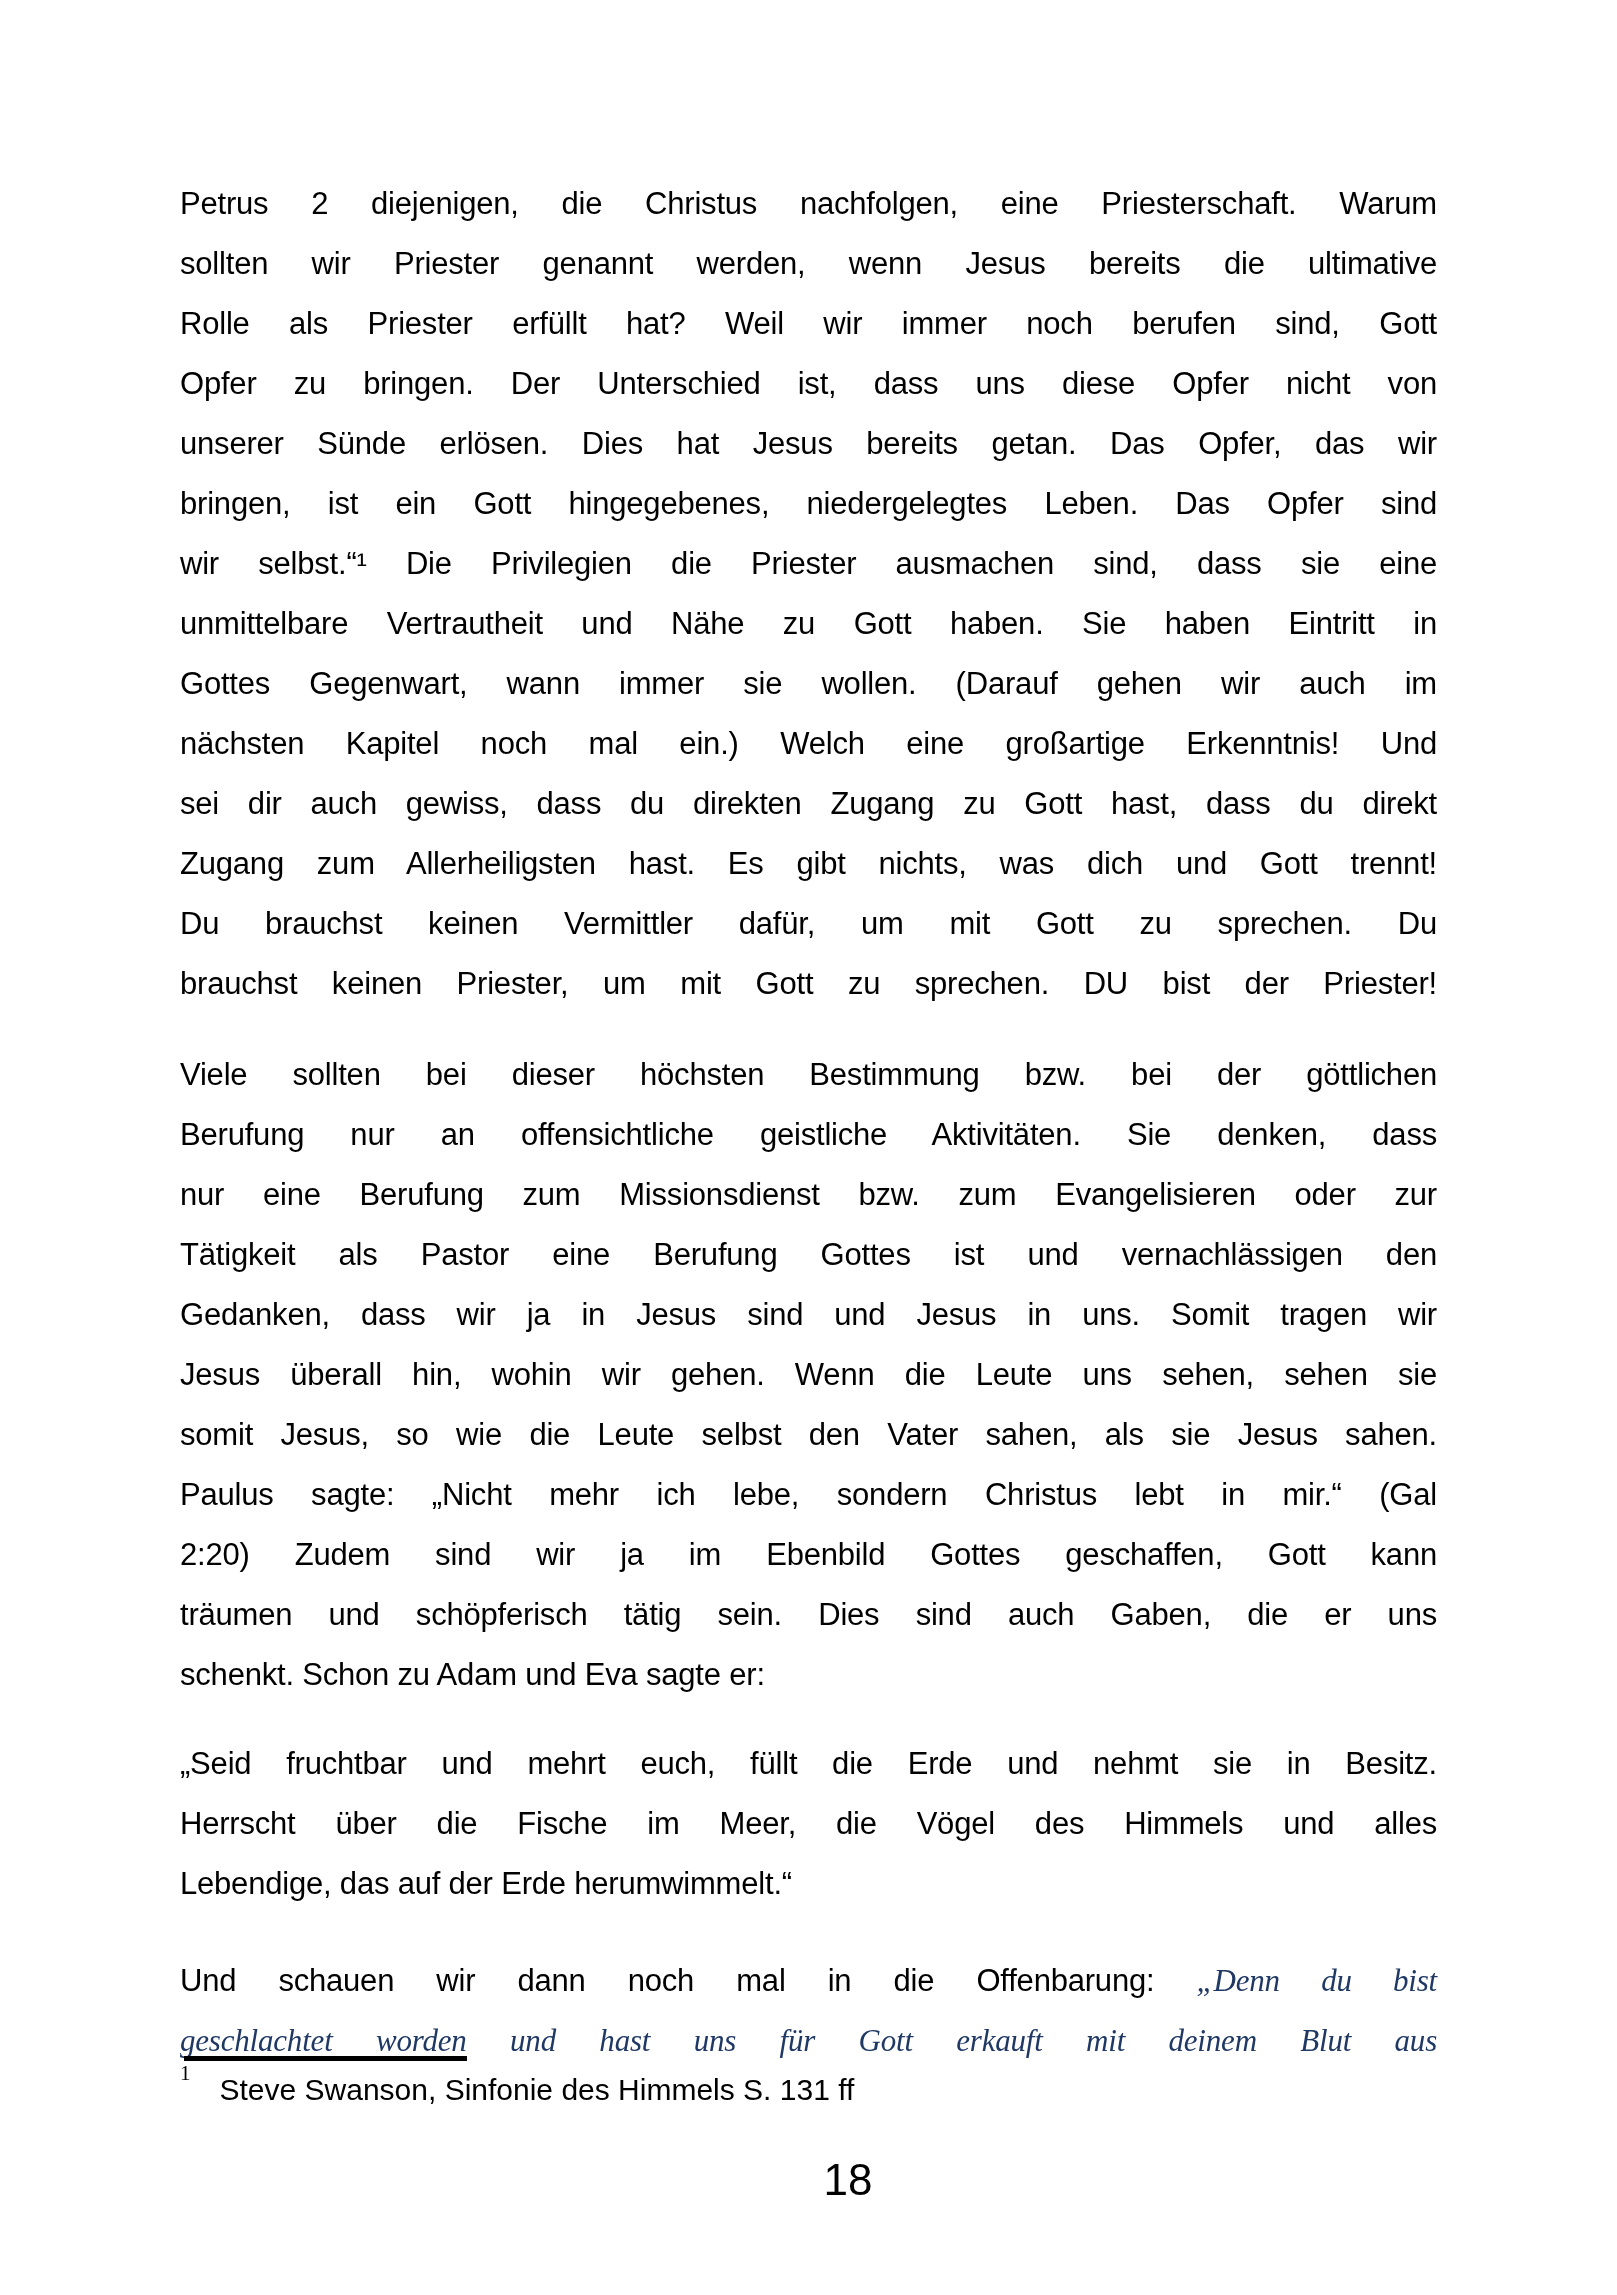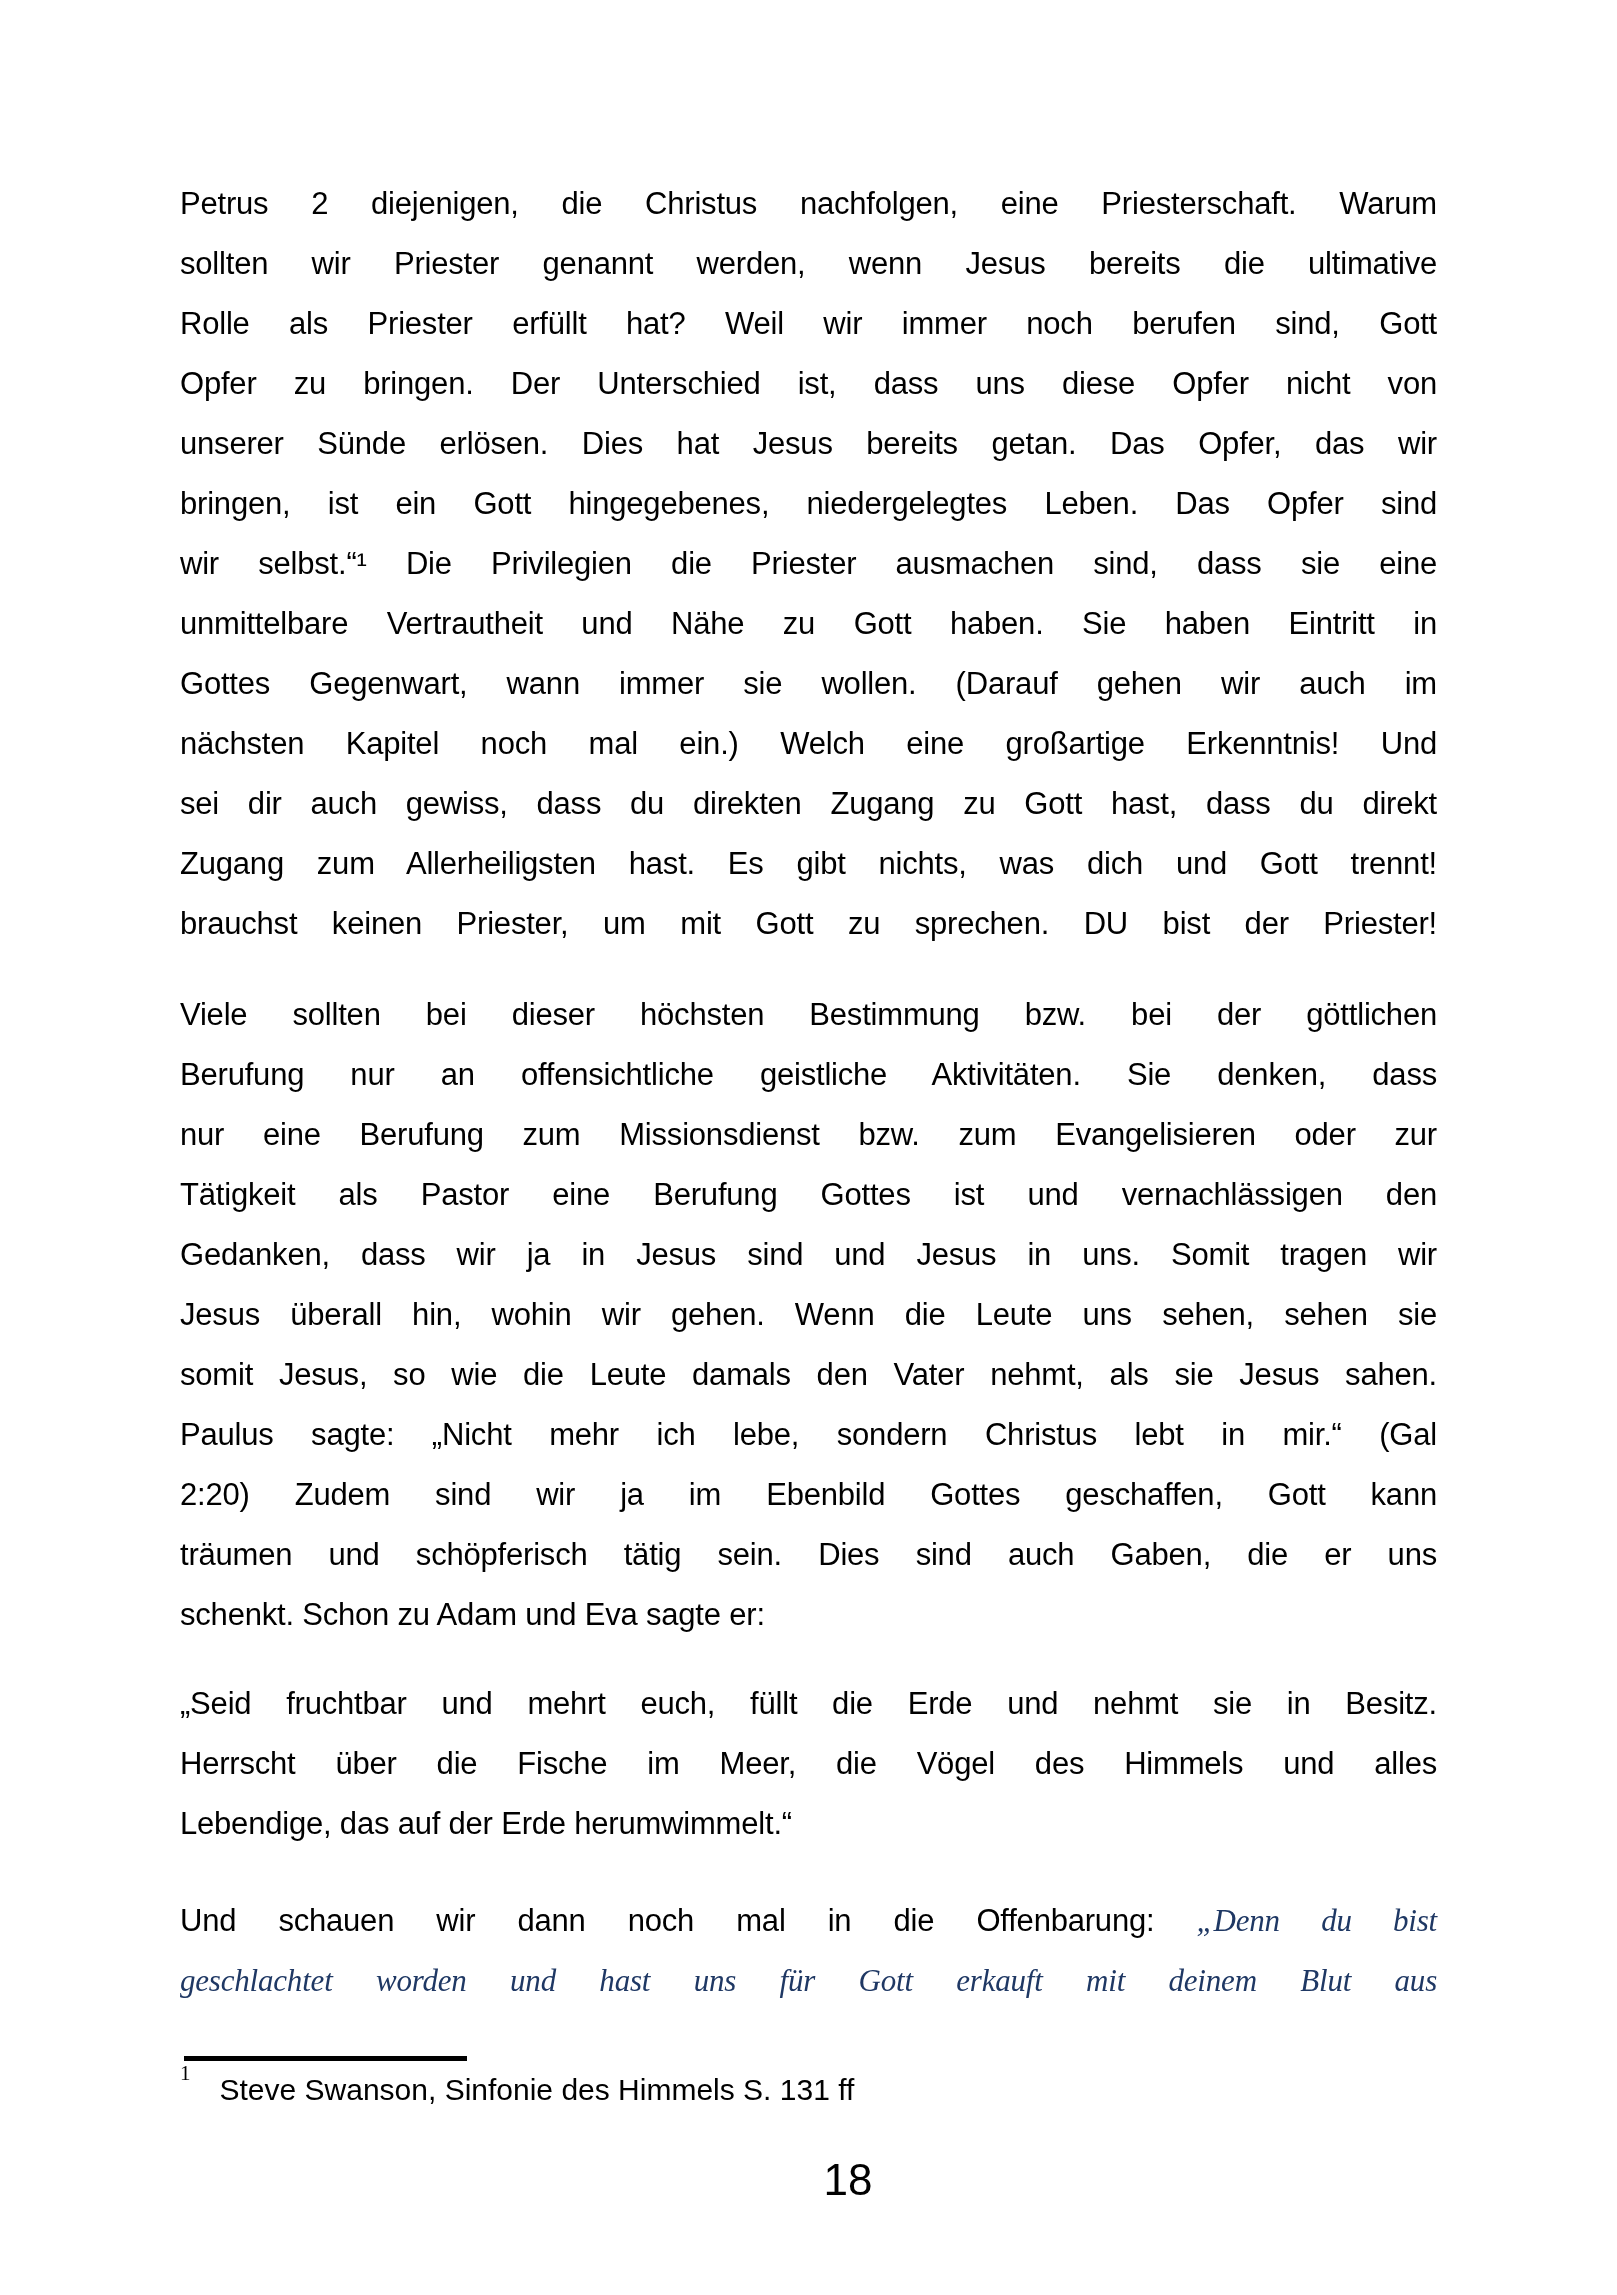--- a/index.html
+++ b/index.html
@@ -93,30 +93,31 @@
         <div class="line">Rolle als Priester erfüllt hat? Weil wir immer noch berufen sind, Gott</div>
         <div class="line">Opfer zu bringen. Der Unterschied ist, dass uns diese Opfer nicht von</div>
         <div class="line">unserer Sünde erlösen. Dies hat Jesus bereits getan. Das Opfer, das wir</div>
         <div class="line">bringen, ist ein Gott hingegebenes, niedergelegtes Leben. Das Opfer sind</div>
         <div class="line">wir selbst.“¹ Die Privilegien die Priester ausmachen sind, dass sie eine</div>
         <div class="line">unmittelbare Vertrautheit und Nähe zu Gott haben. Sie haben Eintritt in</div>
         <div class="line">Gottes Gegenwart, wann immer sie wollen. (Darauf gehen wir auch im</div>
         <div class="line">nächsten Kapitel noch mal ein.) Welch eine großartige Erkenntnis! Und</div>
         <div class="line">sei dir auch gewiss, dass du direkten Zugang zu Gott hast, dass du direkt</div>
         <div class="line">Zugang zum Allerheiligsten hast. Es gibt nichts, was dich und Gott trennt!</div>
+        <div class="line">Du brauchst keinen Vermittler dafür, um mit Gott zu sprechen. Du</div>
         <div class="line">brauchst keinen Priester, um mit Gott zu sprechen. DU bist der Priester!</div>
       </div>
     <div class="para">
         <div class="line">Viele sollten bei dieser höchsten Bestimmung bzw. bei der göttlichen</div>
         <div class="line">Berufung nur an offensichtliche geistliche Aktivitäten. Sie denken, dass</div>
         <div class="line">nur eine Berufung zum Missionsdienst bzw. zum Evangelisieren oder zur</div>
         <div class="line">Tätigkeit als Pastor eine Berufung Gottes ist und vernachlässigen den</div>
         <div class="line">Gedanken, dass wir ja in Jesus sind und Jesus in uns. Somit tragen wir</div>
         <div class="line">Jesus überall hin, wohin wir gehen. Wenn die Leute uns sehen, sehen sie</div>
-        <div class="line">somit Jesus, so wie die Leute damals den Vater nehmt, als sie Jesus sahen.</div>
+        <div class="line">somit Jesus, so wie die Leute selbst den Vater sahen, als sie Jesus sahen.</div>
         <div class="line">Paulus sagte: „Nicht mehr ich lebe, sondern Christus lebt in mir.“ (Gal</div>
         <div class="line">2:20) Zudem sind wir ja im Ebenbild Gottes geschaffen, Gott kann</div>
         <div class="line">träumen und schöpferisch tätig sein. Dies sind auch Gaben, die er uns</div>
         <div class="line last">schenkt. Schon zu Adam und Eva sagte er:</div>
       </div>
     <div class="para">
         <div class="line">„Seid fruchtbar und mehrt euch, füllt die Erde und nehmt sie in Besitz.</div>
         <div class="line">Herrscht über die Fische im Meer, die Vögel des Himmels und alles</div>
         <div class="line last">Lebendige, das auf der Erde herumwimmelt.“</div>
       </div>

